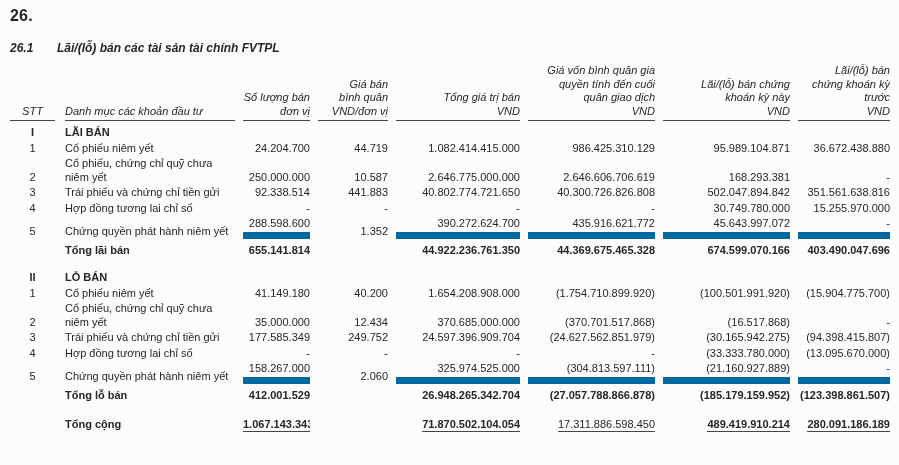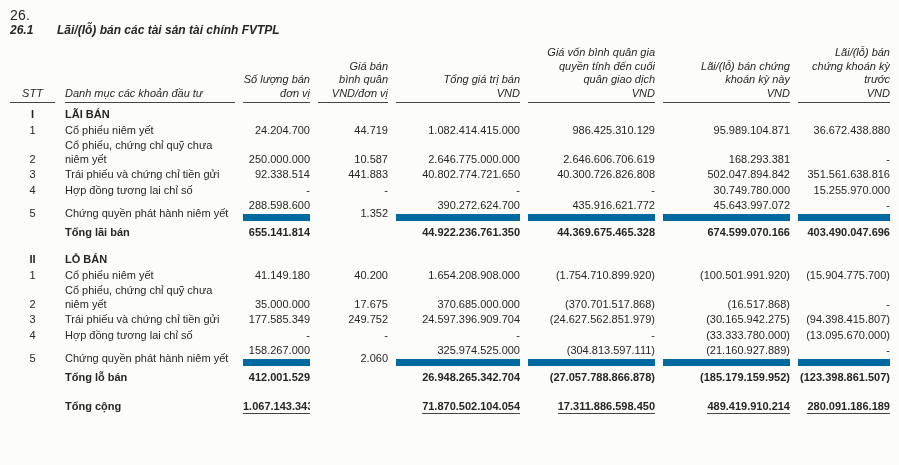--- a/index.html
+++ b/index.html
@@ -4,23 +4,23 @@
 <style>
   html,body{margin:0;padding:0}
   body{
     width:899px;height:465px;overflow:hidden;
     background:#fcfcfa;color:#262626;
     font-family:"Liberation Sans","DejaVu Sans",sans-serif;
     font-size:11px;
   }
   .page{padding:7px 9px 0 10px}
   .trow{display:flex;align-items:baseline}
-  .t1{font-size:14px;font-weight:400;letter-spacing:.2px}
+  .t1{font-size:16px;font-weight:700;letter-spacing:.2px}
   .t1 .no{width:47px;flex:0 0 47px}
-  .t2{font-size:12px;font-weight:700;font-style:italic}
+  .t2{margin-top:16px;font-size:12px;font-weight:700;font-style:italic}
   .t2 .no{width:47px;flex:0 0 47px}
 
   table{
     border-collapse:separate;border-spacing:0;table-layout:fixed;
     width:880px;margin-top:9px;font-size:11px;line-height:13.5px;color:#262626;
   }
   th,td{padding:0 0 0 8px;vertical-align:bottom;font-weight:400;overflow:hidden}
   td.c-stt,th.c-stt{padding-left:0;text-align:center}
   td.c-lab,th.c-lab{padding-left:10px;text-align:left}
   td.c-num,th.c-num{text-align:right}
@@ -300,21 +300,21 @@
         </tr>
         <tr class="item">
           <td class="c-stt">2</td>
           <td class="c-lab">
             <div class="lab-wrap">Cổ phiếu, chứng chỉ quỹ chưa niêm yết</div>
           </td>
           <td class="c-num">
             <span class="v">35.000.000</span>
           </td>
           <td class="c-num">
-            <span class="v">17.675</span>
+            <span class="v">12.434</span>
           </td>
           <td class="c-num">
             <span class="v">370.685.000.000</span>
           </td>
           <td class="c-num">
             <span class="v">(370.701.517.868)</span>
           </td>
           <td class="c-num">
             <span class="v">(16.517.868)</span>
           </td>
@@ -406,20 +406,20 @@
         </tr>
         <tr class="spacer">
           <td colspan="8"></td>
         </tr>
         <tr class="total grand">
           <td class="c-stt"></td>
           <td class="c-lab">Tổng cộng</td>
           <td class="c-num"><span class="v dul" style="font-weight: 700;">1.067.143.343</span></td>
           <td class="c-num"><span class="v" style="font-weight: 700;"></span></td>
           <td class="c-num"><span class="v dul" style="font-weight: 700;">71.870.502.104.054</span></td>
-          <td class="c-num"><span class="v dul" style="font-weight: 700;">17.311.886.598.450</span></td>
+          <td class="c-num"><span class="v dul" style="font-weight: 400;">17.311.886.598.450</span></td>
           <td class="c-num"><span class="v dul" style="font-weight: 700;">489.419.910.214</span></td>
           <td class="c-num"><span class="v dul" style="font-weight: 700;">280.091.186.189</span></td>
         </tr>
       </tbody>
   </table>
 
 </div>
 
 </body></html>

